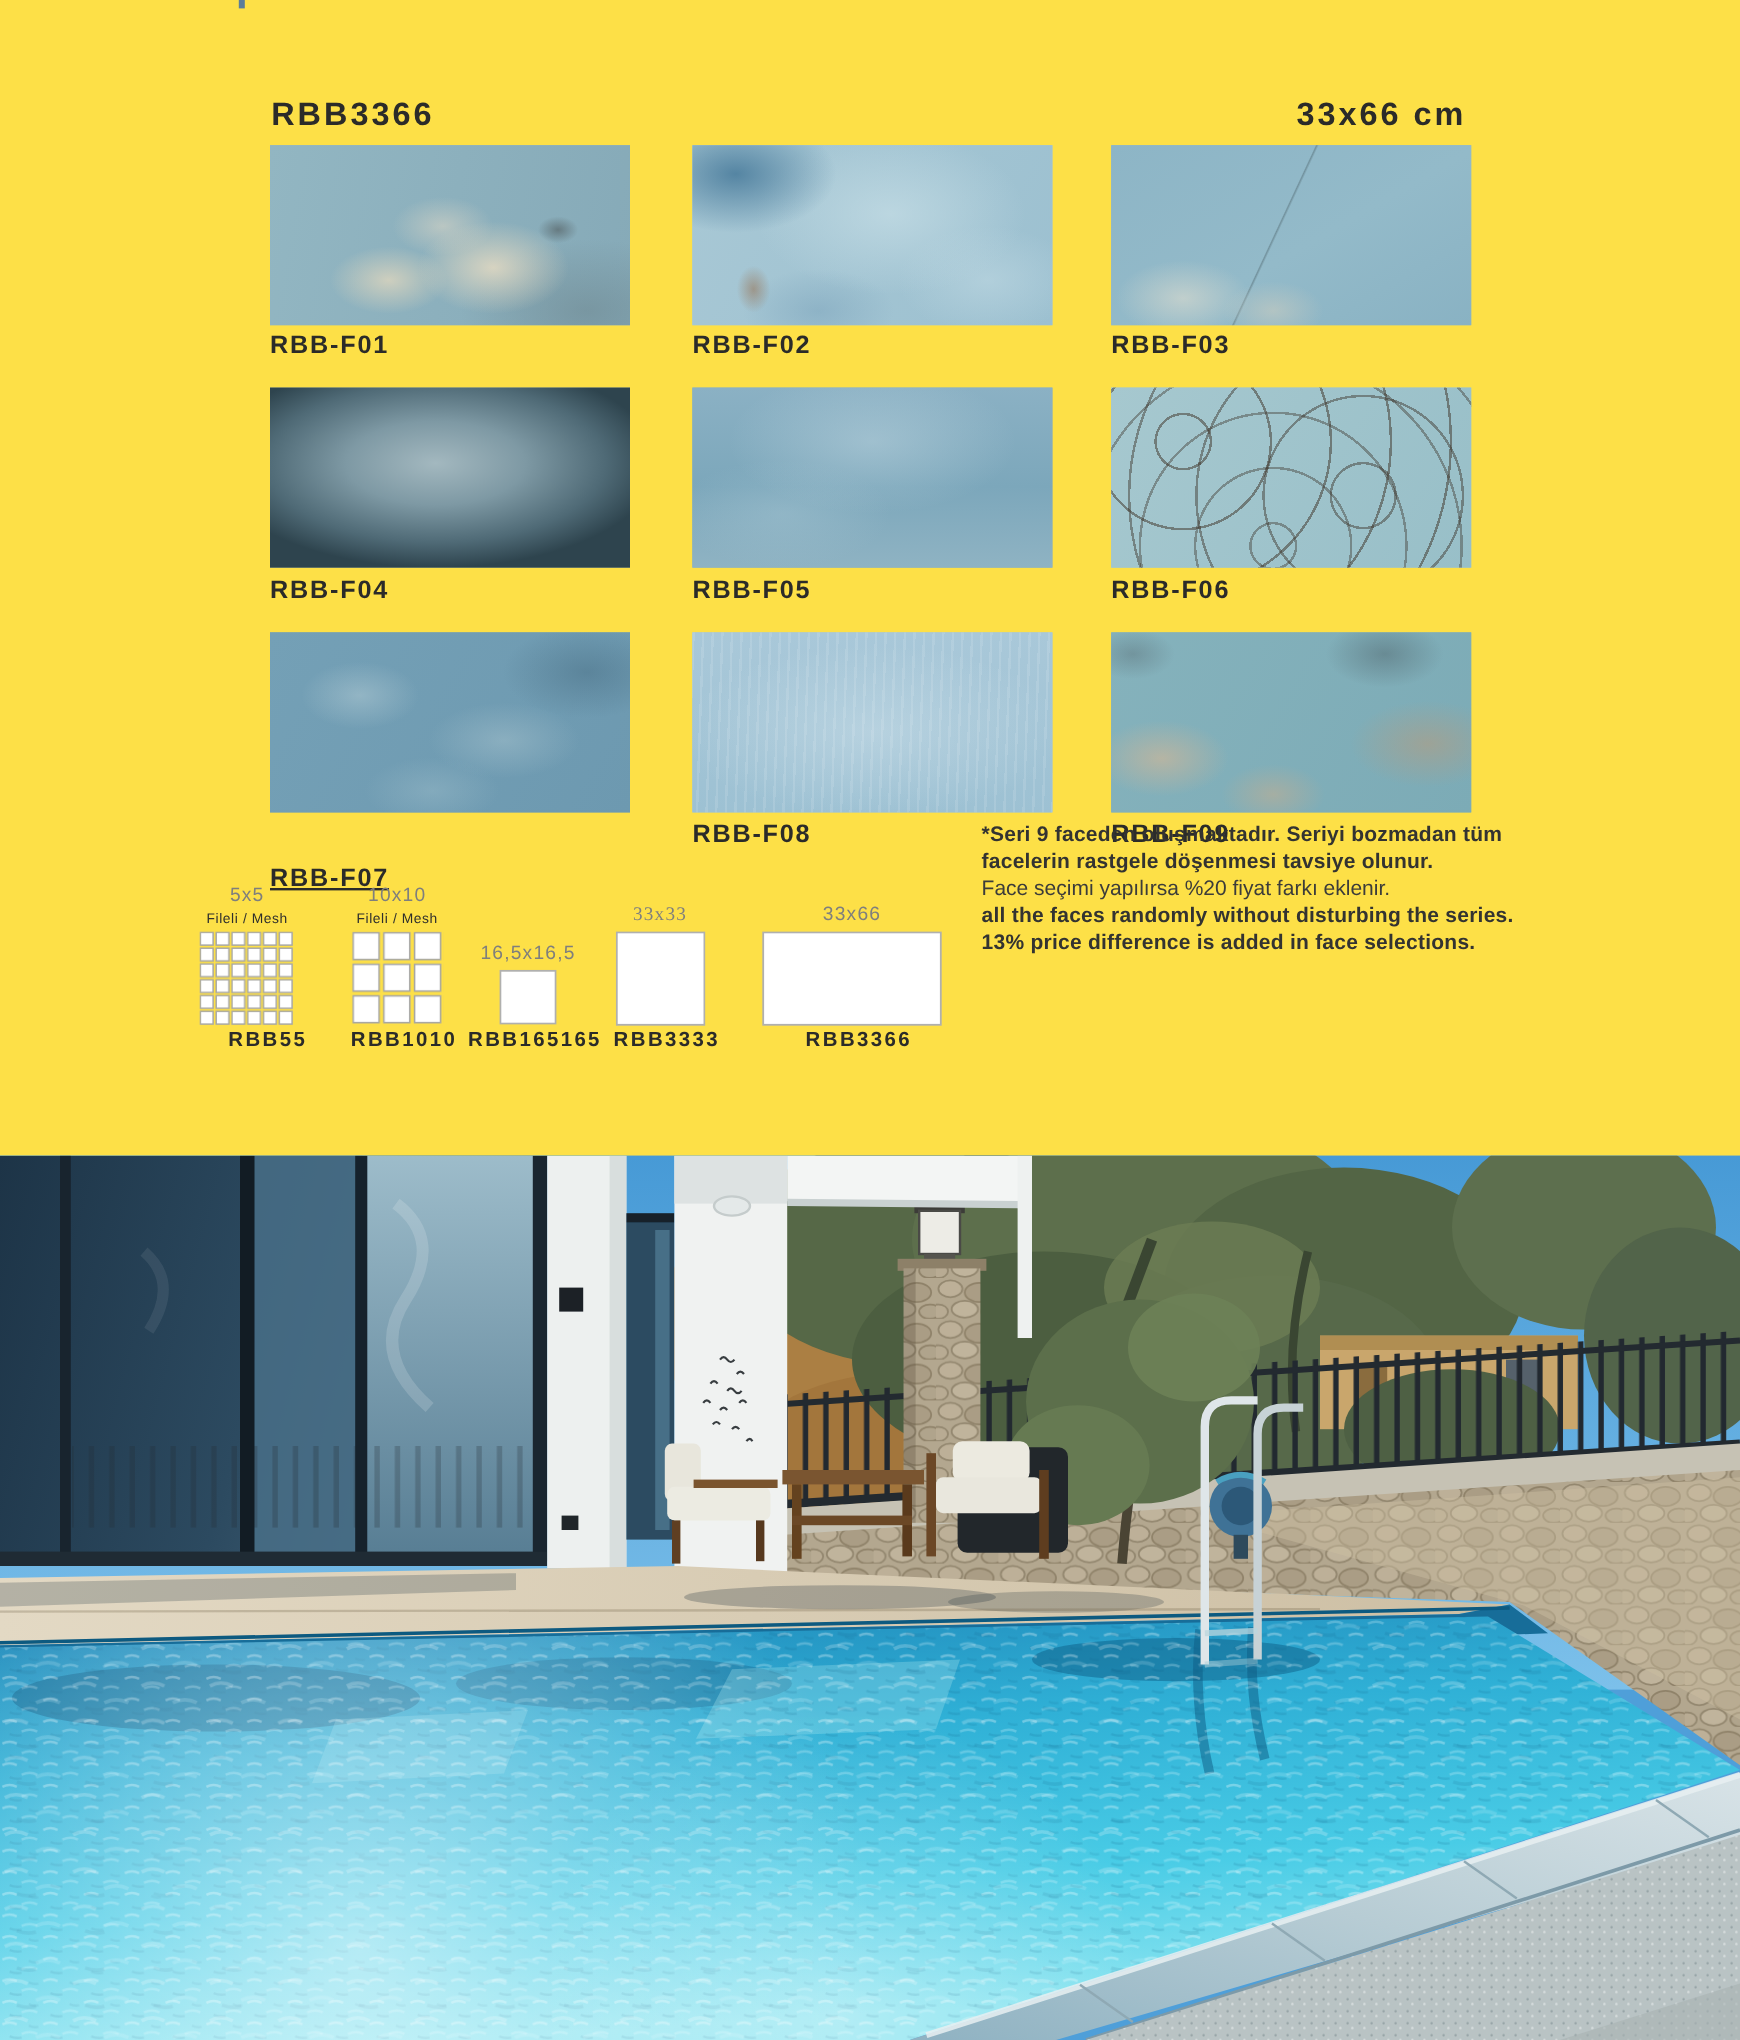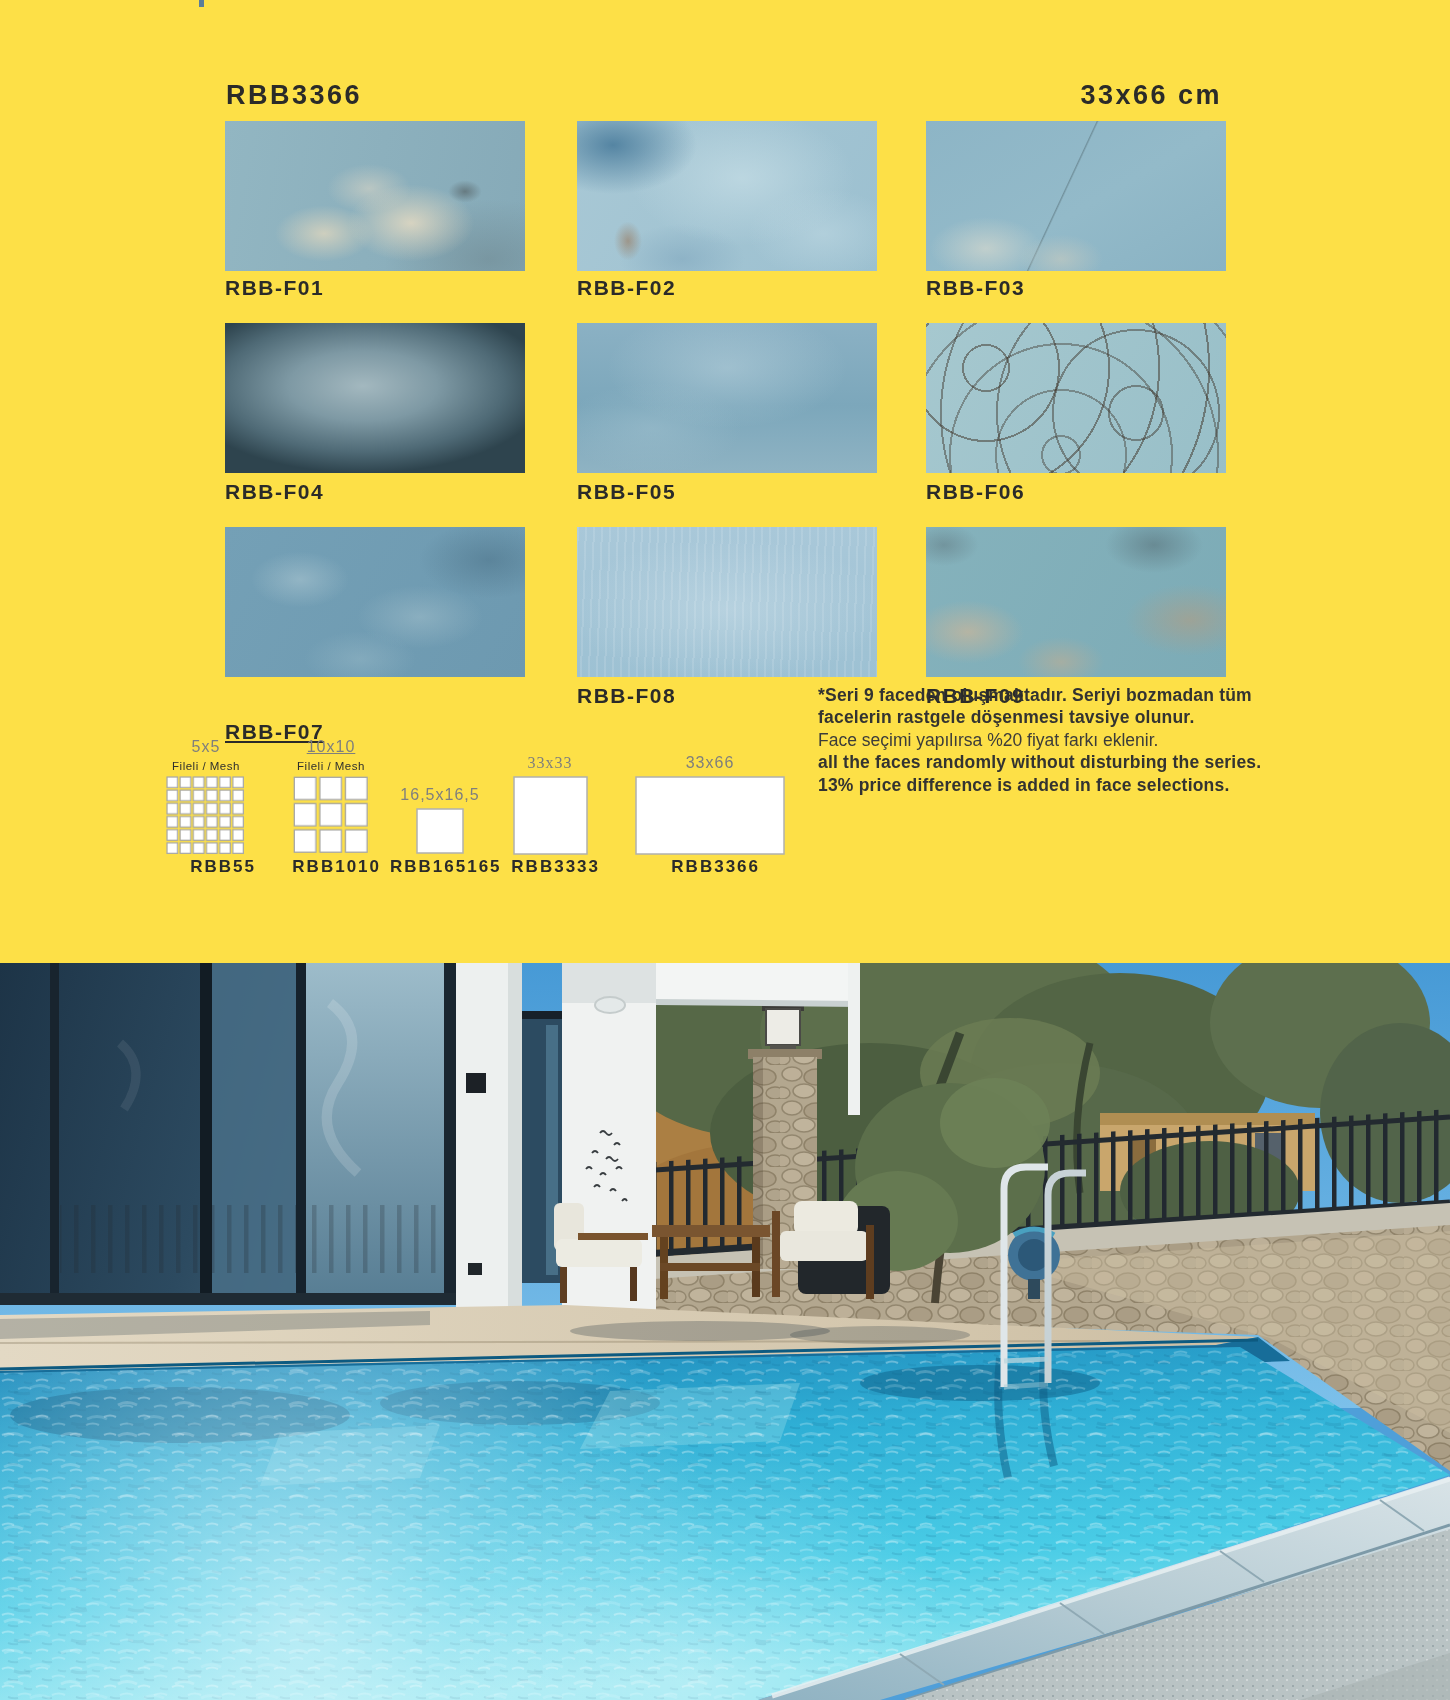--- a/index.html
+++ b/index.html
@@ -102,21 +102,21 @@
   <svg class="abs" style="left:166px;top:776px;" width="79" height="79">
     <defs>
         <pattern id="g6" width="13.16" height="13.16" patternUnits="userSpaceOnUse">
       <rect x="1" y="1" width="10.6" height="10.6" fill="#ffffff" stroke="#a6a6a4" stroke-width="1.2"></rect>
         </pattern>
       </defs>
     <rect width="79" height="79" fill="url(#g6)"></rect>
   </svg>
   <div class="code-label" style="left:156px;top:857px;width:100px;">RBB55</div>
 
-  <div class="size-label" style="left:291px;top:738px;width:80px;text-decoration:underline;">10x10</div>
+  <div class="size-label" style="left:291px;top:738px;width:80px;">10x10</div>
   <div class="mesh-label" style="left:281px;top:760px;width:100px;">Fileli / Mesh</div>
   <svg class="abs" style="left:293px;top:776px;" width="77" height="79">
     <defs>
         <pattern id="g3" width="25.6" height="26.3" patternUnits="userSpaceOnUse">
       <rect x="1.3" y="1.3" width="21.6" height="22.3" fill="#ffffff" stroke="#a6a6a4" stroke-width="1.3"></rect>
         </pattern>
       </defs>
     <rect width="77" height="79" fill="url(#g3)"></rect>
   </svg>
   <div class="code-label" style="left:281px;top:857px;width:100px;">RBB1010</div>

